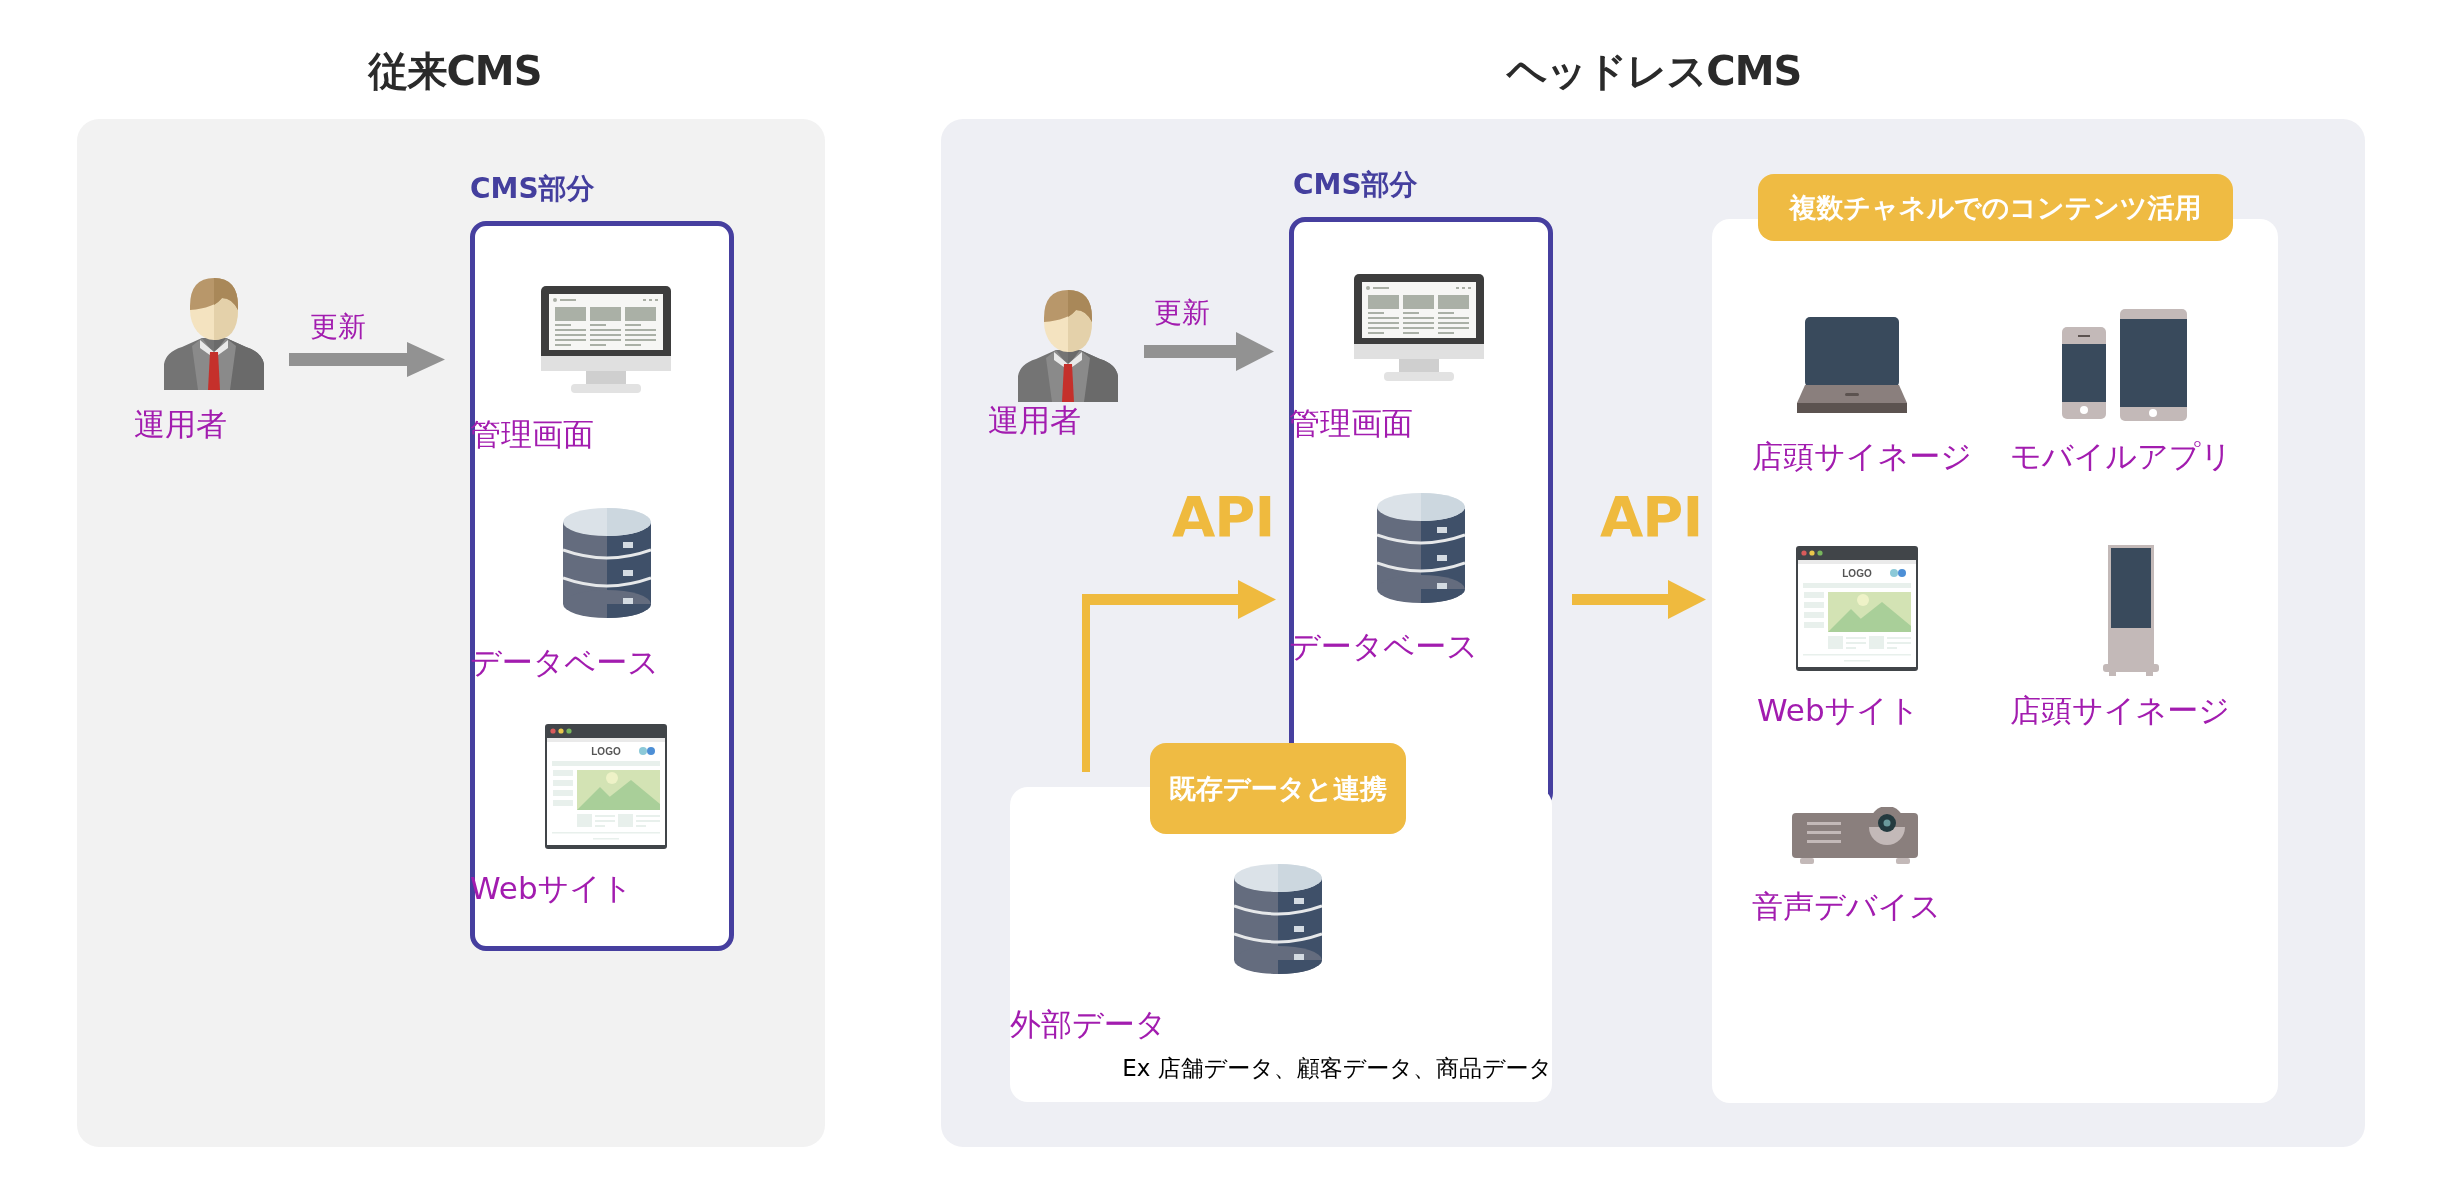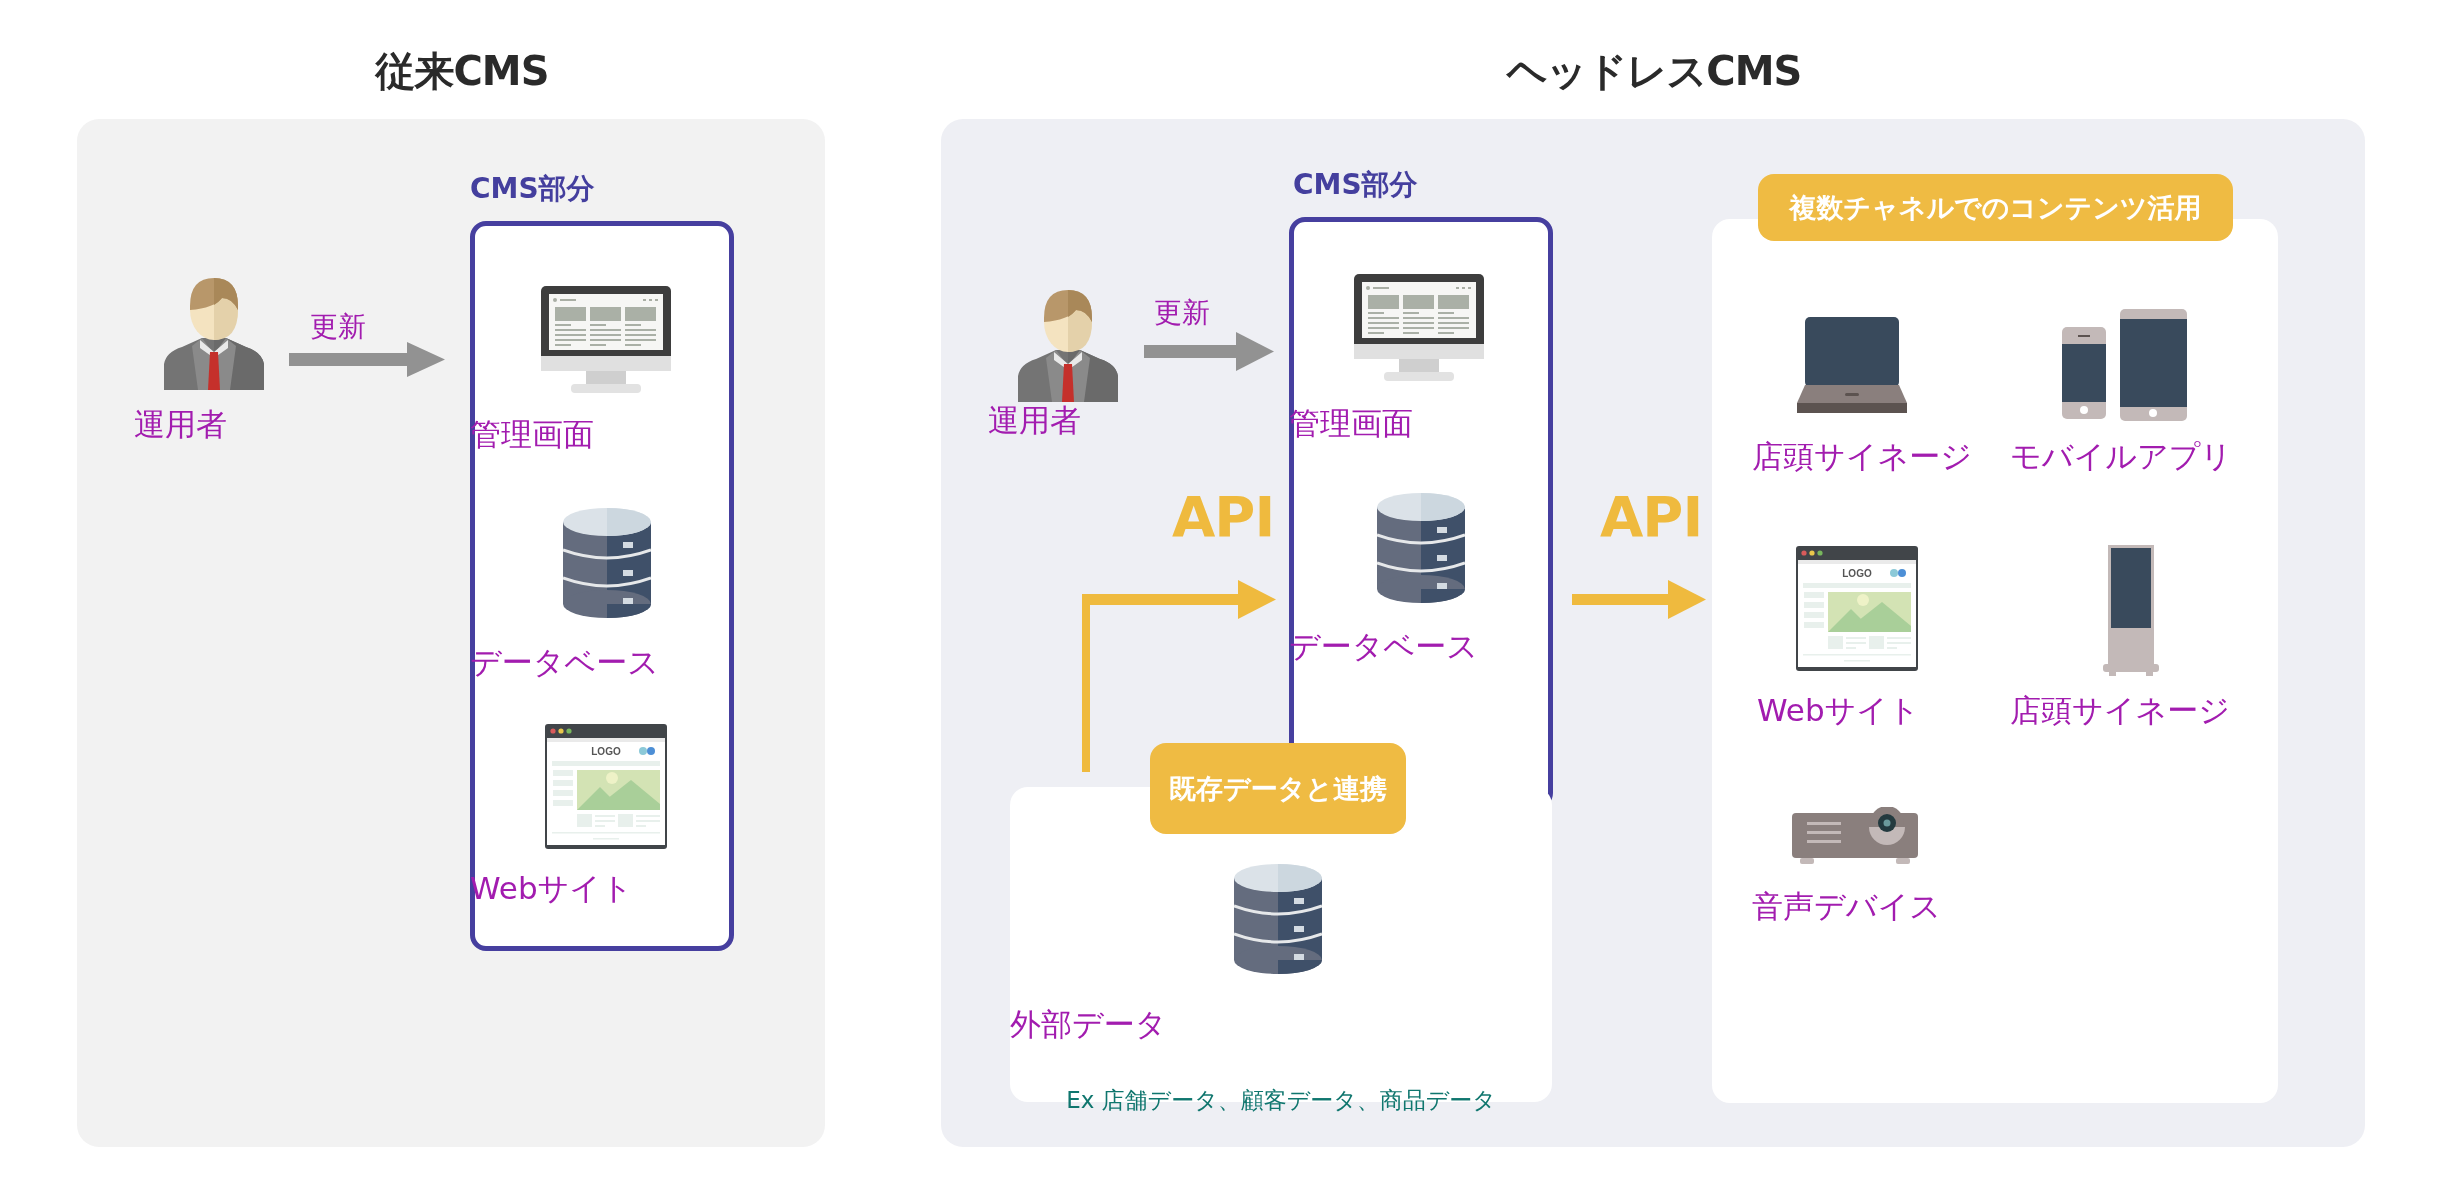--- a/index.html
+++ b/index.html
@@ -3,21 +3,21 @@
 <meta charset="utf-8">
 <style>
   html,body{margin:0;padding:0;background:#ffffff;}
   body{width:2444px;height:1192px;position:relative;overflow:hidden;font-family:"DejaVu Sans","Liberation Sans",sans-serif;color:#2b2b2b;}
   .abs{position:absolute;}
   .title{font-weight:bold;font-size:40px;color:#2a2a2a;text-align:center;white-space:nowrap;letter-spacing:-1px;}
   .panel{border-radius:22px;}
   .cms-label{font-weight:bold;font-size:28px;color:#443f9e;text-align:left;white-space:nowrap;}
   .cms-box{border:5px solid #463f9f;border-radius:16px;background:#ffffff;box-sizing:border-box;}
   .lbl{font-size:31px;color:#a21caf;text-align:left;white-space:nowrap;}
-  .sub{font-size:23px;color:#0f766e;text-align:center;white-space:nowrap;margin-top:32px;}
+  .sub{font-size:23px;color:#000000;text-align:right;white-space:nowrap;}
   .api{font-weight:bold;font-size:56px;color:#efba3e;white-space:nowrap;letter-spacing:-1px;}
   .badge{background:#efbb43;border-radius:16px;color:#ffffff;font-weight:bold;font-size:27px;display:flex;align-items:center;justify-content:center;white-space:nowrap;}
   .white-box{background:#ffffff;border-radius:18px;}
   svg{display:block;}
 </style>
 </head>
 <body>
 
 <svg width="0" height="0" style="position:absolute">
   <defs>
@@ -137,21 +137,21 @@
       <circle cx="95" cy="16" r="3.5" fill="#6b9a9c"></circle>
       <rect x="15" y="15" width="34" height="3" fill="#c3b9b8"></rect>
         <rect x="15" y="24" width="34" height="3" fill="#c3b9b8"></rect>
         <rect x="15" y="33" width="34" height="3" fill="#c3b9b8"></rect>
       <rect x="8" y="51" width="14" height="6" rx="2" fill="#c3b9b8"></rect>
         <rect x="104" y="51" width="14" height="6" rx="2" fill="#c3b9b8"></rect>
     </symbol>
   </defs>
 </svg>
 
-<div class="abs title" style="left:312px;top:44px;width:300px;">従来CMS</div>
+<div class="abs title" style="left:305px;top:44px;width:300px;">従来CMS</div>
 <div class="abs title" style="left:1454px;top:44px;width:400px;">ヘッドレスCMS</div>
 
 <div class="abs panel" style="left:77px;top:119px;width:748px;height:1028px;background:#f2f2f2;"></div>
 
 <svg class="abs" style="left:164px;top:276px;" width="100" height="114">
     <use href="#sym-person"></use>
   </svg>
 <div class="abs lbl" style="left:134px;top:404px;width:160px;">運用者</div>
 <div class="abs lbl" style="left:310px;top:308px;width:100px;font-size:28px;">更新</div>
 <svg class="abs" style="left:289px;top:340px;" width="160" height="40">

